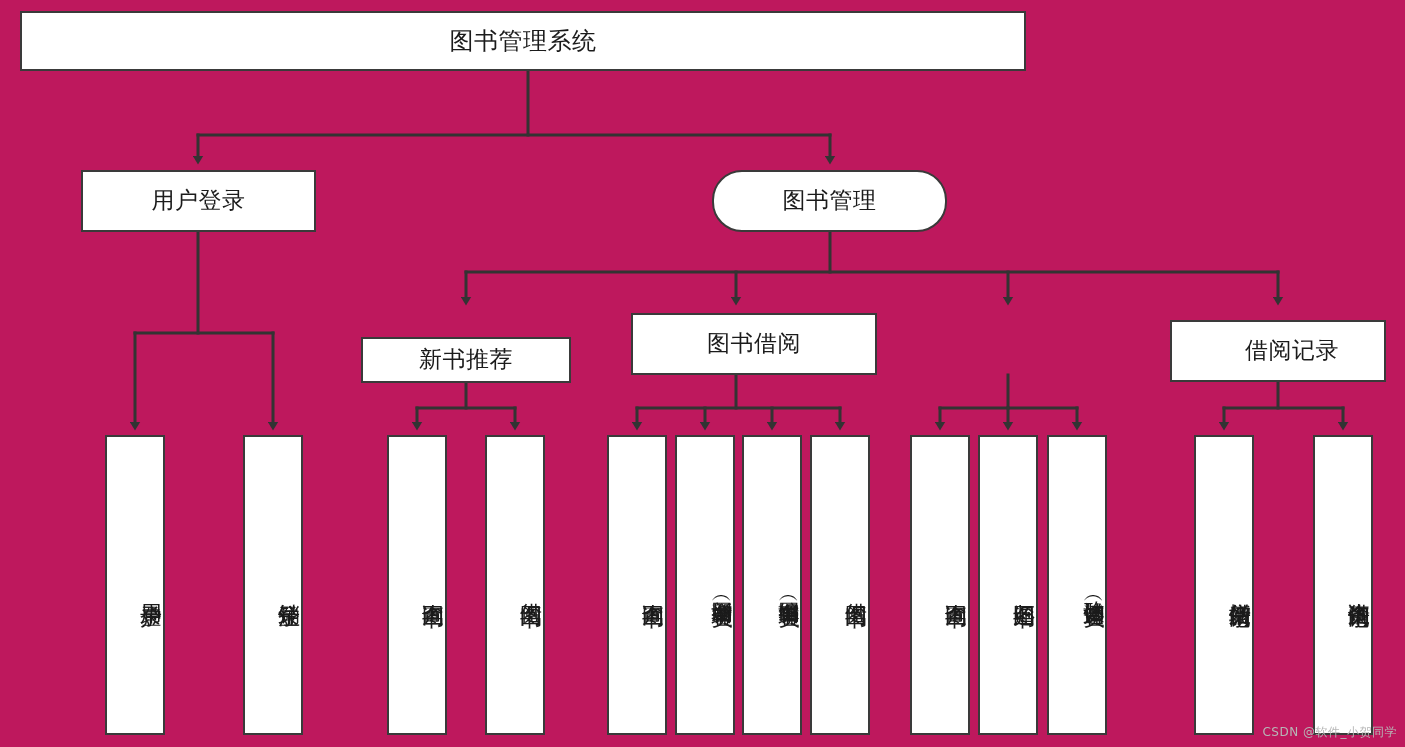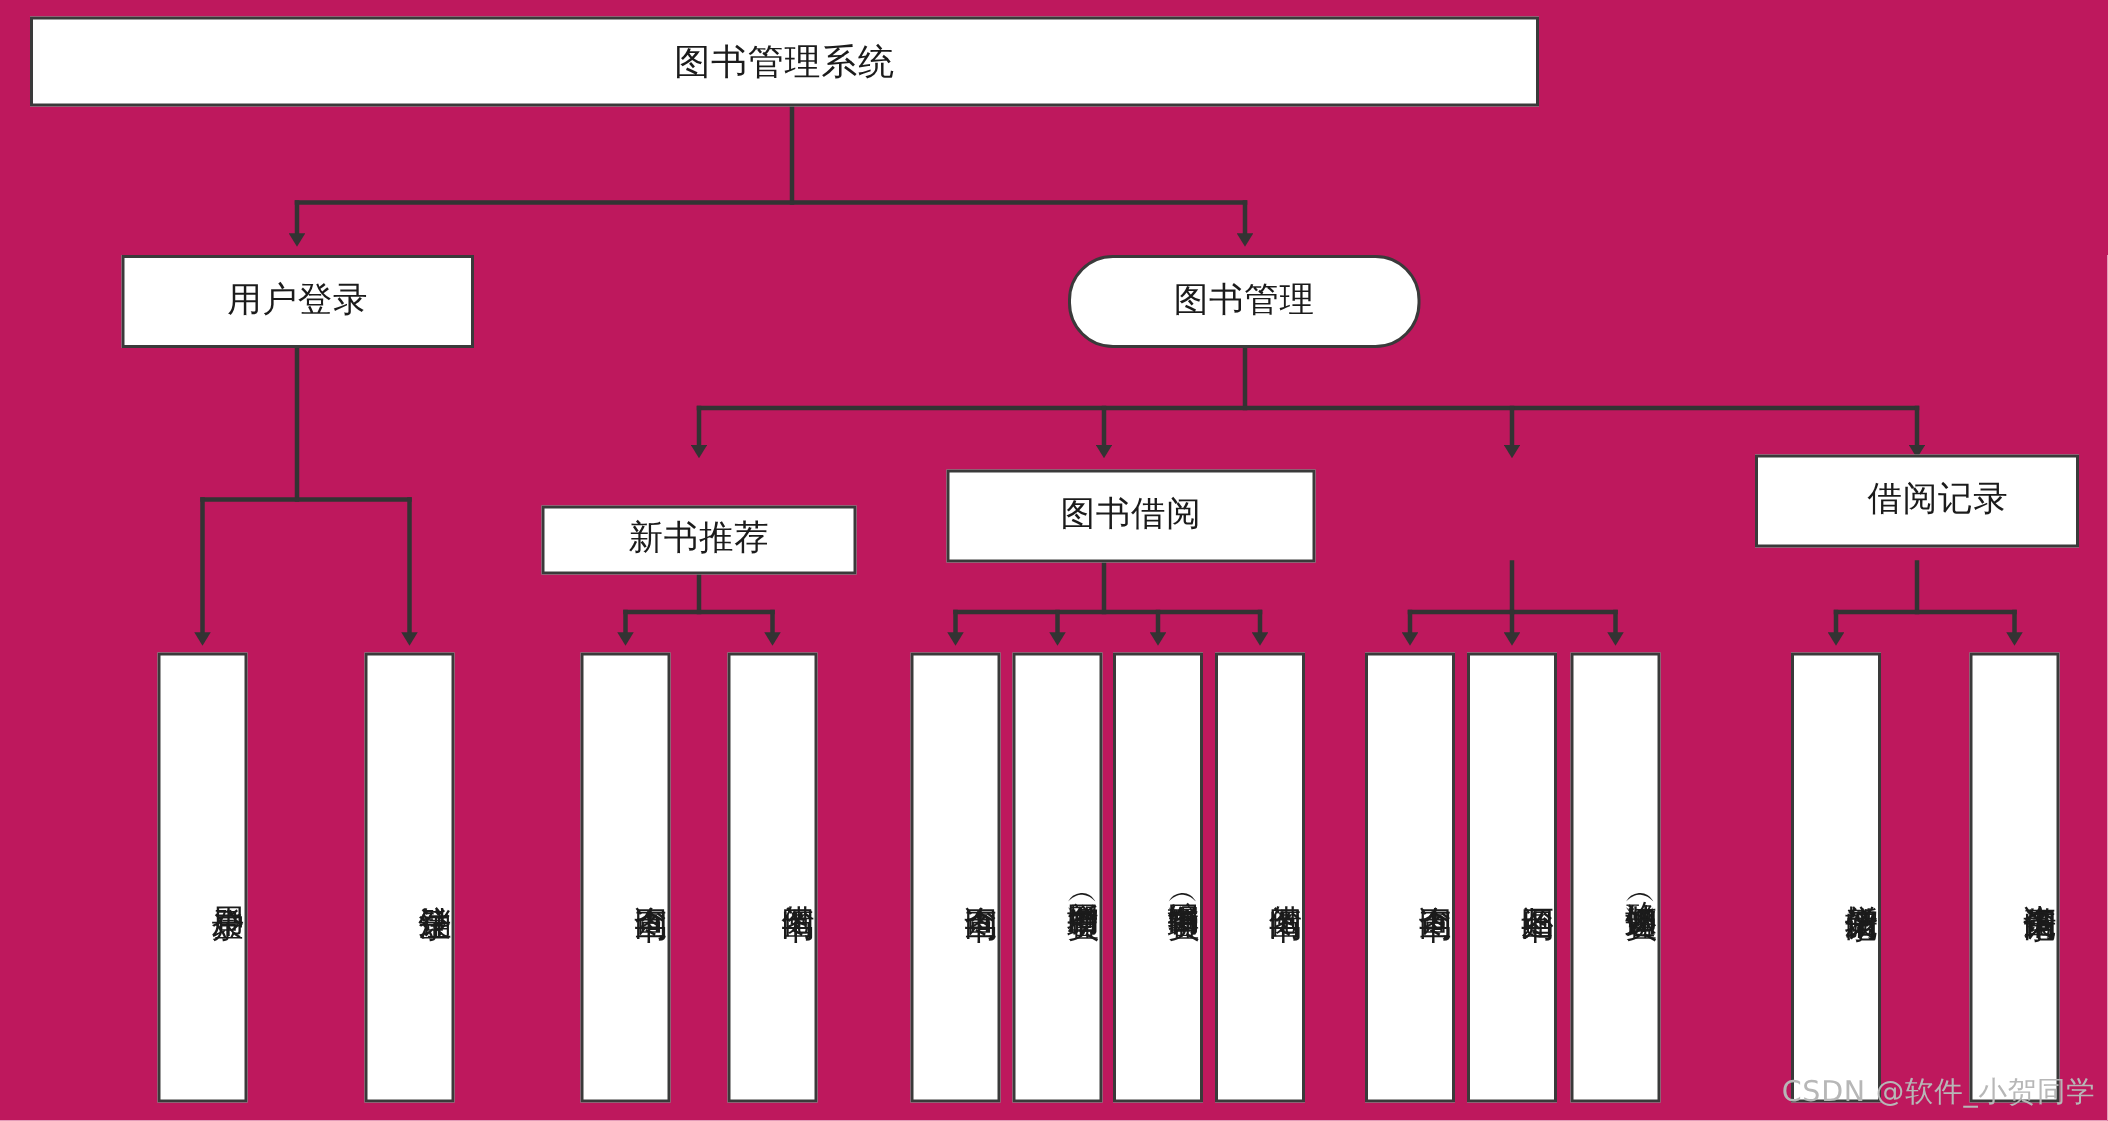--- a/index.html
+++ b/index.html
@@ -61,21 +61,21 @@
     white-space: nowrap;
     display: block;
   }
   .leaf-tall {
     font-size: 21px;
   }
   #watermark {
     position: absolute;
     right: 8px;
     bottom: 6px;
-    font-size: 19px;
+    font-size: 12px;
     color: #b7b7b7;
     letter-spacing: 0.5px;
     white-space: nowrap;
     text-align: center;
   }
 </style>
 </head>
 <body>
 
 <div id="diagram">
@@ -140,21 +140,21 @@
   <div class="node node-h" style="left:712px; top:170px; width:235px; height:62px;border-radius:30px;">
     <span>图书管理</span>
   </div>
 
   <div class="node node-h" style="left:361px; top:313px; width:210px; height:46px;margin-top:24px;">
     <span>新书推荐</span>
   </div>
   <div class="node node-h" style="left:631px; top:313px; width:246px; height:62px;">
     <span>图书借阅</span>
   </div>
-  <div class="node node-h" style="left:1170px; top:303px; width:216px; height:62px;padding-left:28px;">
+  <div class="node node-h" style="left:1170px; top:320px; width:216px; height:62px;padding-left:28px;">
     <span>借阅记录</span>
   </div>
 
   <div class="node leaf" style="left:105px; top:435px; width:60px; height:300px;">
     <span class="leaf-label">用户登录</span>
   </div>
   <div class="node leaf" style="left:243px; top:435px; width:60px; height:300px;">
     <span class="leaf-label">注销登录</span>
   </div>
 

